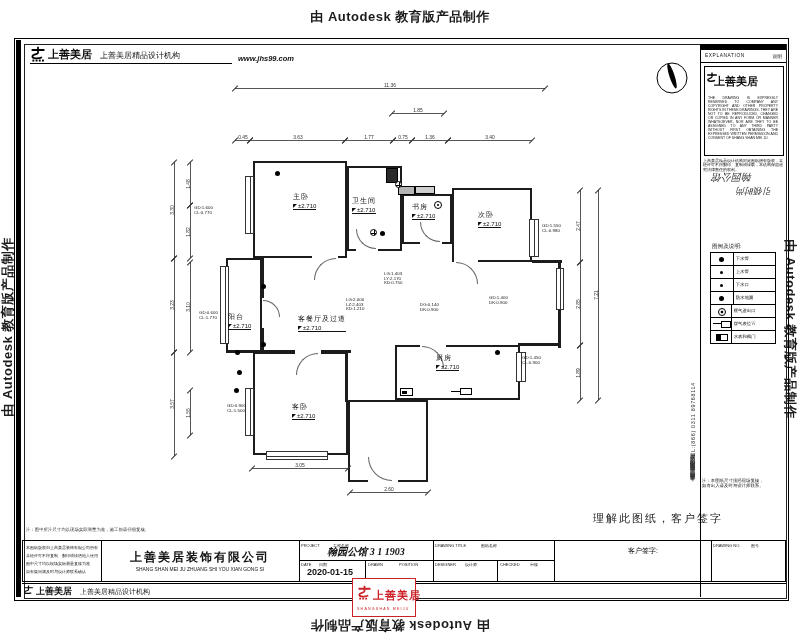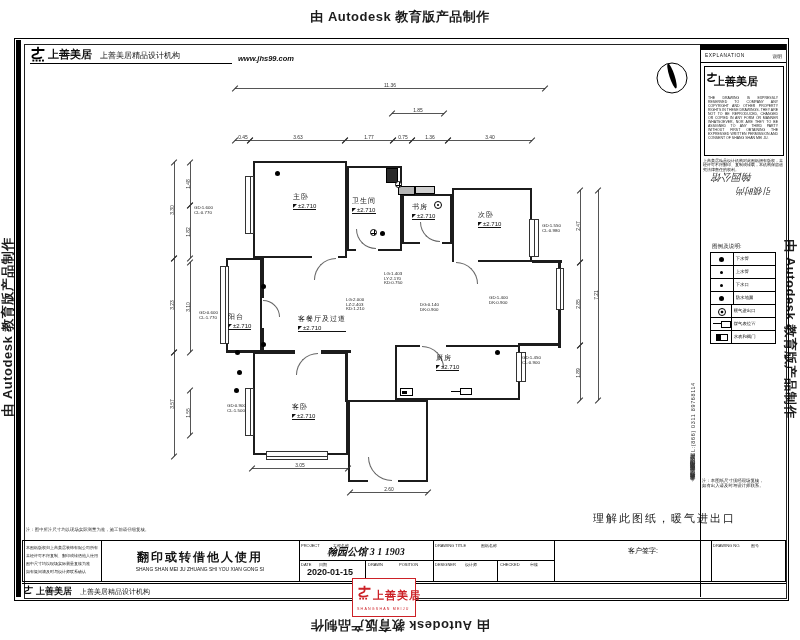--- a/index.html
+++ b/index.html
@@ -330,21 +330,21 @@
       <div style="position: absolute; left: 580px; top: 345px; width: 1px; height: 55px; background: rgb(85, 85, 85); z-index: 2;"></div>
       <div style="position: absolute; left: 576px; top: 344.5px; width: 8px; height: 1px; background: rgb(51, 51, 51); transform: rotate(-45deg); z-index: 2;"></div>
       <div style="position: absolute; left: 576px; top: 399.5px; width: 8px; height: 1px; background: rgb(51, 51, 51); transform: rotate(-45deg); z-index: 2;"></div>
       <div style="position: absolute; left: 570px; top: 372.5px; font-size: 9px; color: rgb(51, 51, 51); transform: translateY(-50%) rotate(-90deg) scale(0.55); white-space: nowrap; z-index: 2;">1.89</div>
       <div style="position: absolute; left: 598px; top: 190px; width: 1px; height: 210px; background: rgb(85, 85, 85); z-index: 2;"></div>
       <div style="position: absolute; left: 594px; top: 189.5px; width: 8px; height: 1px; background: rgb(51, 51, 51); transform: rotate(-45deg); z-index: 2;"></div>
       <div style="position: absolute; left: 594px; top: 399.5px; width: 8px; height: 1px; background: rgb(51, 51, 51); transform: rotate(-45deg); z-index: 2;"></div>
       <div style="position: absolute; left: 588px; top: 295px; font-size: 9px; color: rgb(51, 51, 51); transform: translateY(-50%) rotate(-90deg) scale(0.55); white-space: nowrap; z-index: 2;">7.21</div>
     </div>
 
-  <div class="abs approve nw">理解此图纸，暖气进出口</div>
+  <div class="abs approve nw">理解此图纸，客户签字</div>
   <div class="abs top-note nw">注：图中所注尺寸均以现场实际测量为准，施工前请仔细复核。</div>
   <div class="abs side-company nw">上善美居装饰有限公司 石家庄市槐安西路与中华大街交口 石家庄 TEL:(866) 0311 89768114</div>
 
   <div class="abs sb"></div>
   <div class="abs sb-black"></div>
   <div class="abs sb-expl">
     <span class="en nw">EXPLANATION</span>
     <span class="cn nw">说明</span>
   </div>
   <div class="abs sb-box"></div>
@@ -408,21 +408,21 @@
   </div>
 
   <div class="abs tb">
     <div class="cell" style="left:0;width:78px">
       <div class="tiny" style="left:3px;top:4px">本图纸版权归上善美居装饰有限公司所有</div>
       <div class="tiny" style="left:3px;top:12px">未经许可不得复制、翻印或转借他人使用</div>
       <div class="tiny" style="left:3px;top:20px">图中尺寸均以现场实际测量复核为准</div>
       <div class="tiny" style="left:3px;top:28px">如有疑问请及时与设计师联系确认</div>
     </div>
     <div class="cell" style="left:78px;width:198px">
-      <div class="tb-company nw">翻印或转借他人使用</div>
+      <div class="tb-company nw">上善美居装饰有限公司</div>
       <div class="tb-company-en nw">SHANG SHAN MEI JU ZHUANG SHI YOU XIAN GONG SI</div>
     </div>
     <div class="cell" style="left:276px;width:134px">
       <div class="tiny" style="left:2px;top:2px">PROJECT</div>
       <div class="tiny" style="left:34px;top:2px">工程名称</div>
       <div class="tb-project nw">翰园公馆 3 1 1903</div>
       <div class="hline" style="left:0;right:0;top:19px"></div>
       <div class="vline" style="left:66px;top:19px;bottom:0"></div>
       <div class="tiny" style="left:2px;top:21px">DATE</div>
       <div class="tiny" style="left:20px;top:21px">日期</div>

